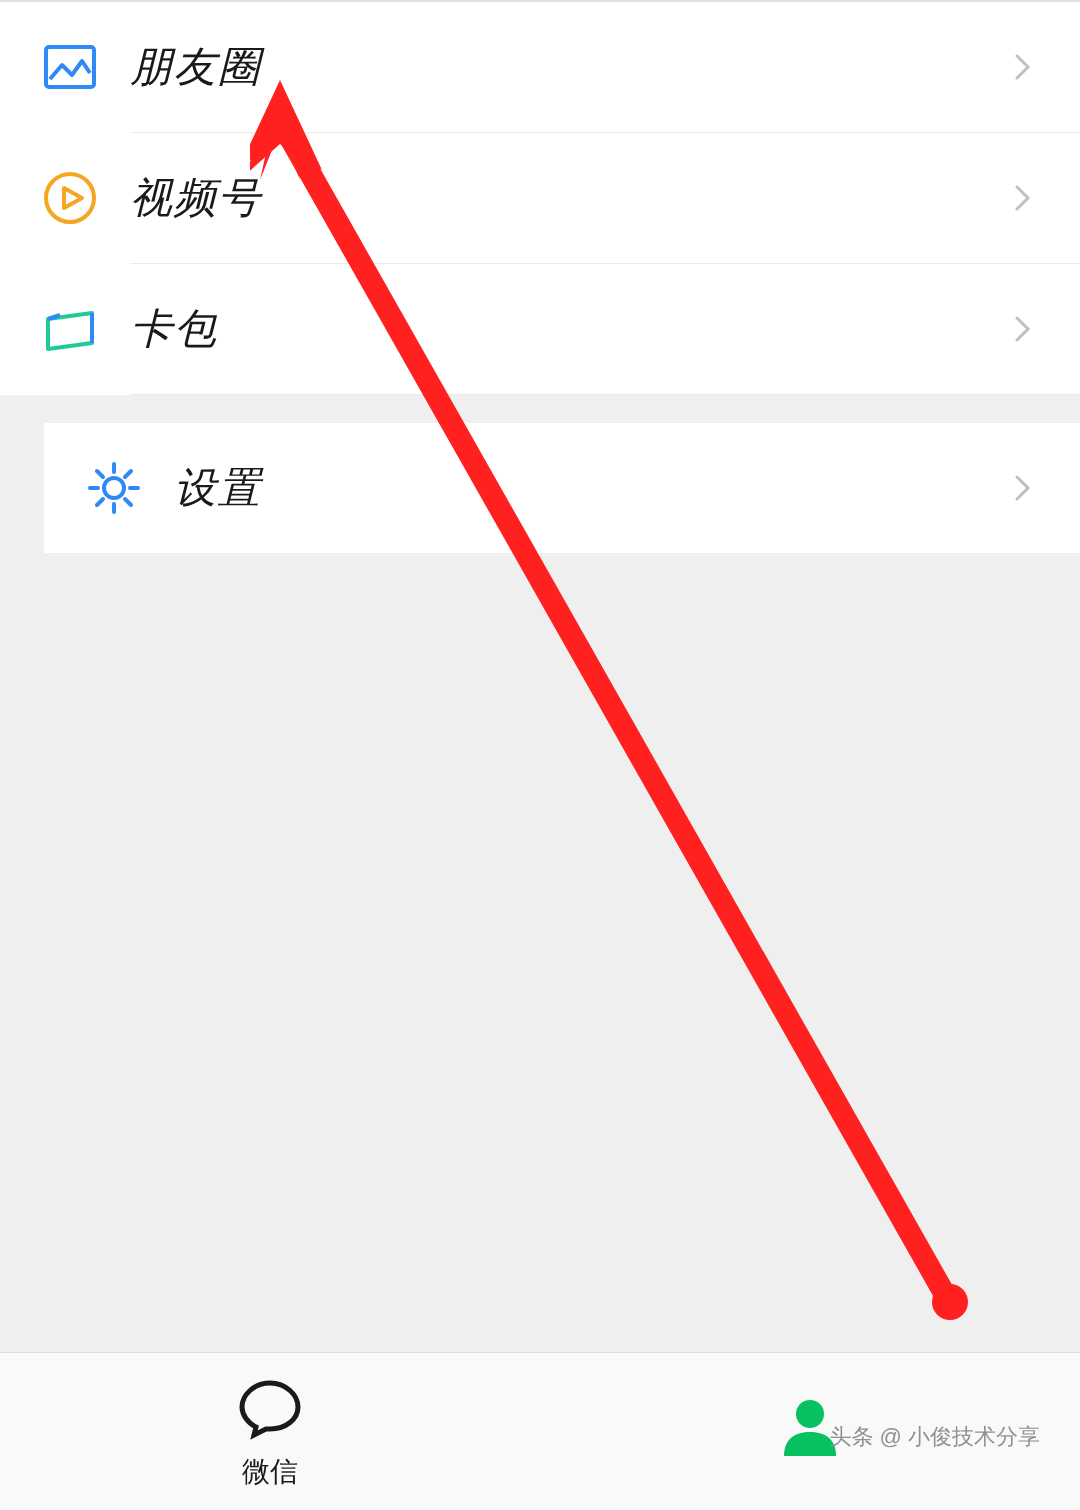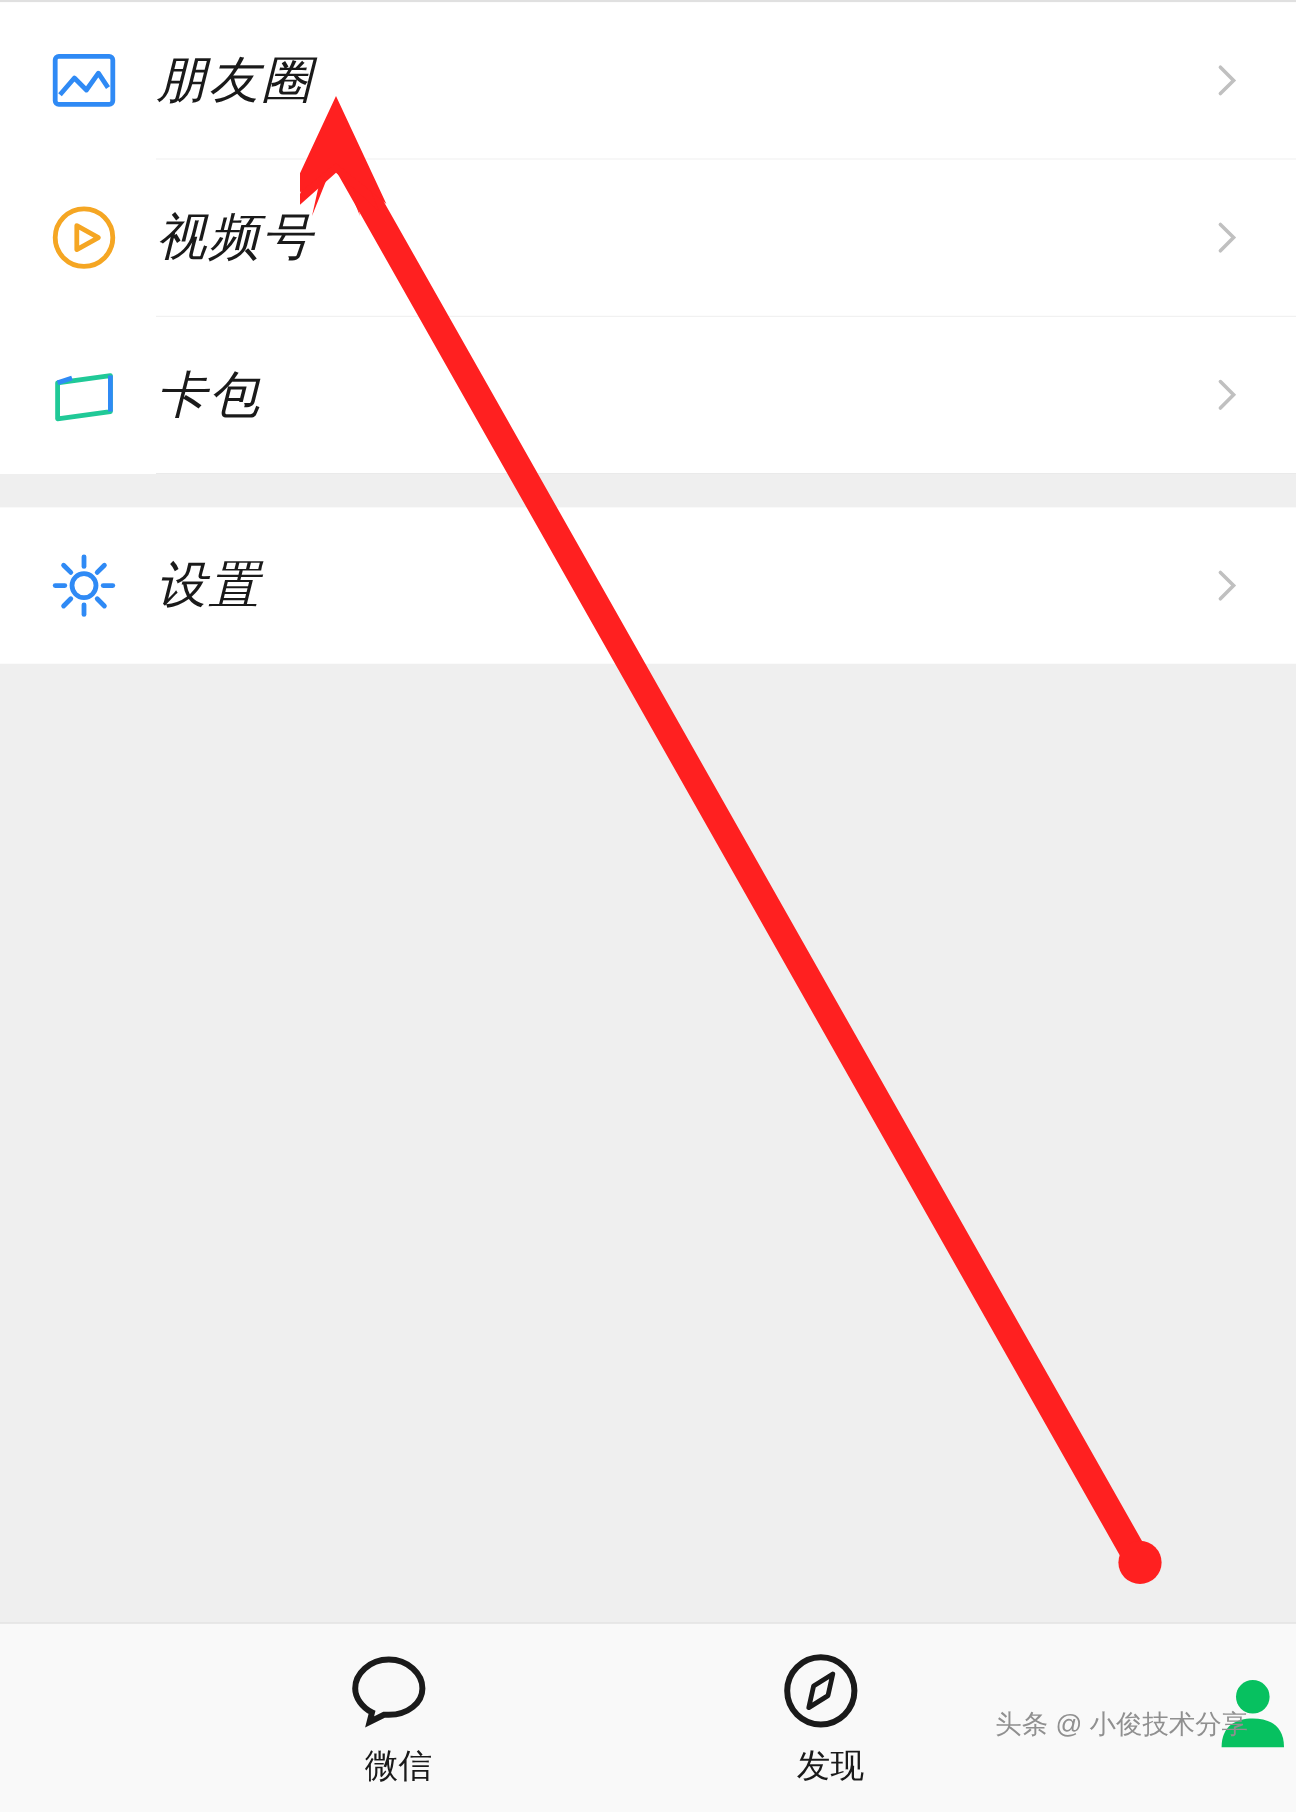--- a/index.html
+++ b/index.html
@@ -6,21 +6,21 @@
     body {
       width: 1080px;
       height: 1510px;
       background: #efefef;
       font-family: -apple-system, "PingFang SC", "Microsoft YaHei", sans-serif;
       position: relative;
       overflow: hidden;
     }
     .content { background: #efefef; font-style: italic; }
     .group { background: #fff; }
-    .group + .group { margin-top: 28px; }
+    .group + .group { margin-top: 28px; margin-left: 44px; }
     .row {
       display: flex;
       align-items: center;
       height: 130px;
       padding: 0 42px 0 42px;
       background: #fff;
       position: relative;
     }
     .row .icon {
       width: 56px;
@@ -61,21 +61,21 @@
       background: #f9f9f9;
       border-top: 1px solid #ddd;
       display: flex;
       align-items: center;
       justify-content: space-around;
     }
     .tab {
       flex: 1;
       display: flex;
       flex-direction: column;
-      align-items: flex-end;
+      align-items: center;
       justify-content: center;
       gap: 8px;
       font-family: Liberation Serif, serif;
     }
     .tab-icon {
       width: 72px;
       height: 72px;
       display: flex;
       align-items: center;
       justify-content: center;
@@ -184,29 +184,20 @@
 </div>
 
 <div class="tabbar">
   <div class="tab">
     <span class="tab-icon">
       <svg width="72" height="72" viewBox="0 0 72 72" fill="none">
         <path d="M36 10 C20 10 8 22 8 34 C8 42 14 50 22 54 L20 62 L32 56 C33 56 35 56 36 56 C52 56 64 46 64 34 C64 22 52 10 36 10 Z" stroke="#1a1a1a" stroke-width="5" fill="none"></path>
       </svg>
     </span>
     <span class="tab-label">微信</span>
-  </div>
-  <div class="tab">
-    <span class="tab-icon">
-      <svg width="72" height="72" viewBox="0 0 72 72" fill="none">
-        <circle cx="36" cy="36" r="28" stroke="#1a1a1a" stroke-width="5"></circle>
-        <path d="M46 22 L30 32 L26 50 L42 40 Z" stroke="#1a1a1a" stroke-width="4" fill="none" stroke-linejoin="round"></path>
-      </svg>
-    </span>
-    <span class="tab-label">发现</span>
   </div>
   <div class="tab active">
     <span class="tab-icon">
       <svg width="72" height="72" viewBox="0 0 72 72">
         <circle cx="36" cy="22" r="14" fill="#07c160"></circle>
         <path d="M10 64 C10 46 22 40 36 40 C50 40 62 46 62 64 Z" fill="#07c160"></path>
       </svg>
     </span>
     <span class="tab-label"></span>
   </div>

